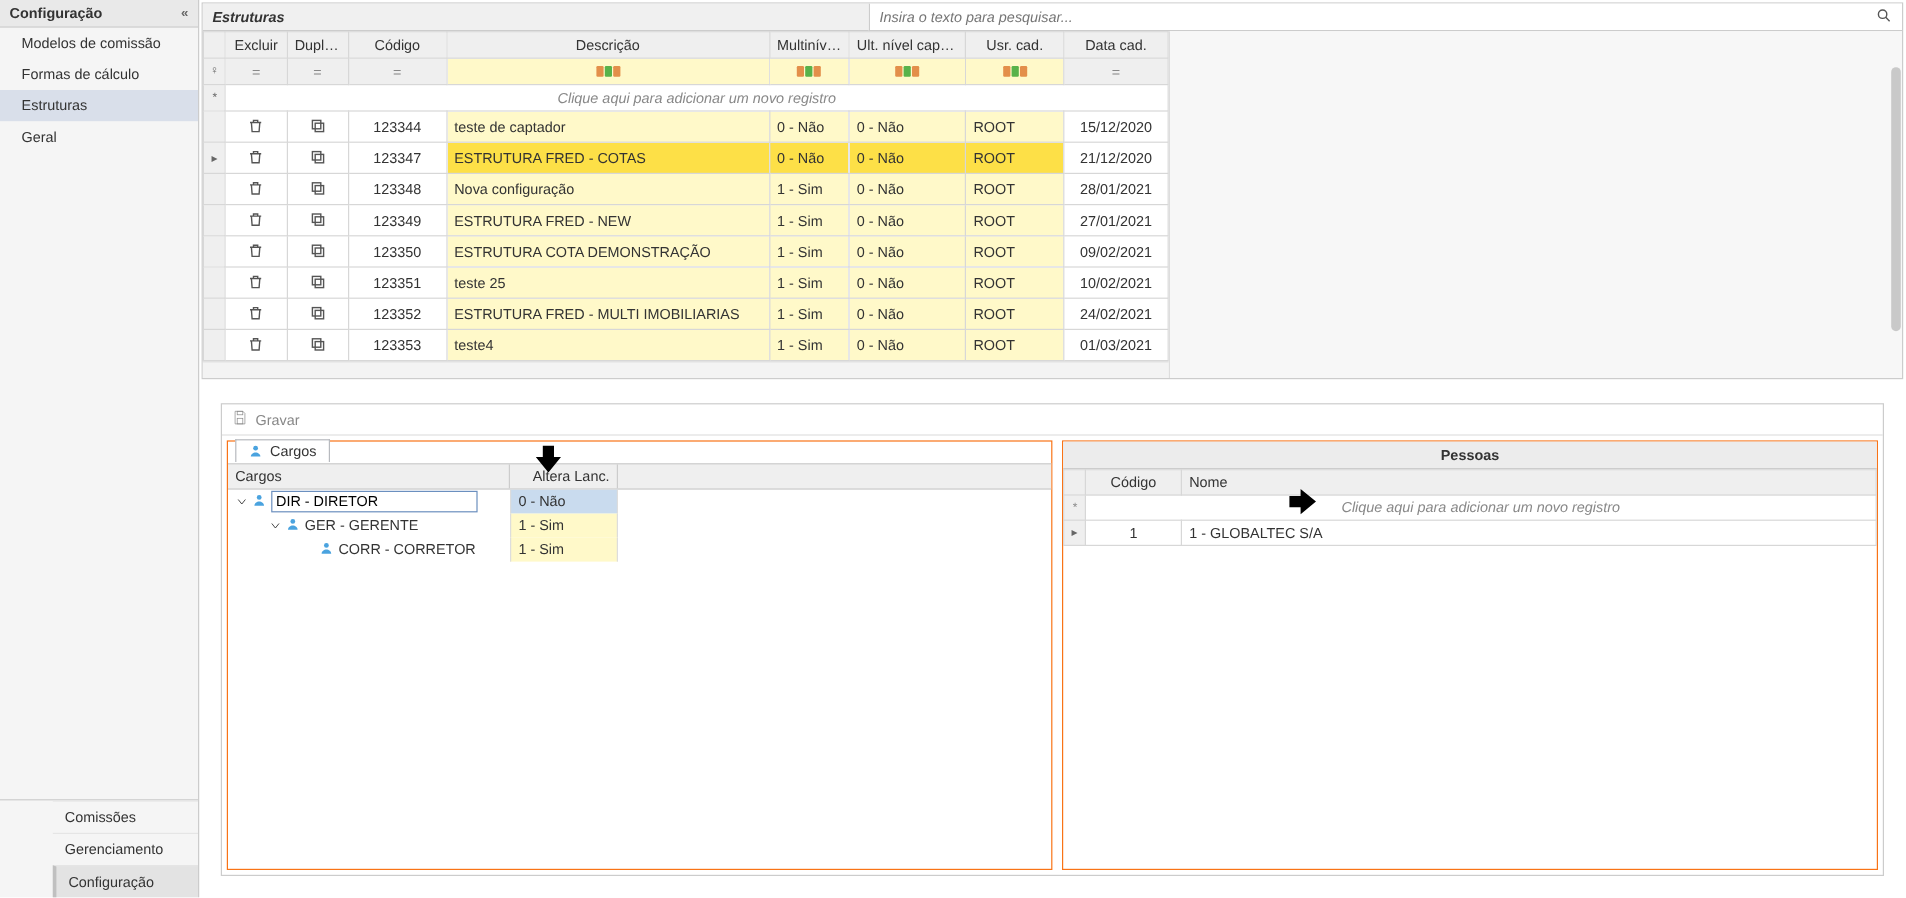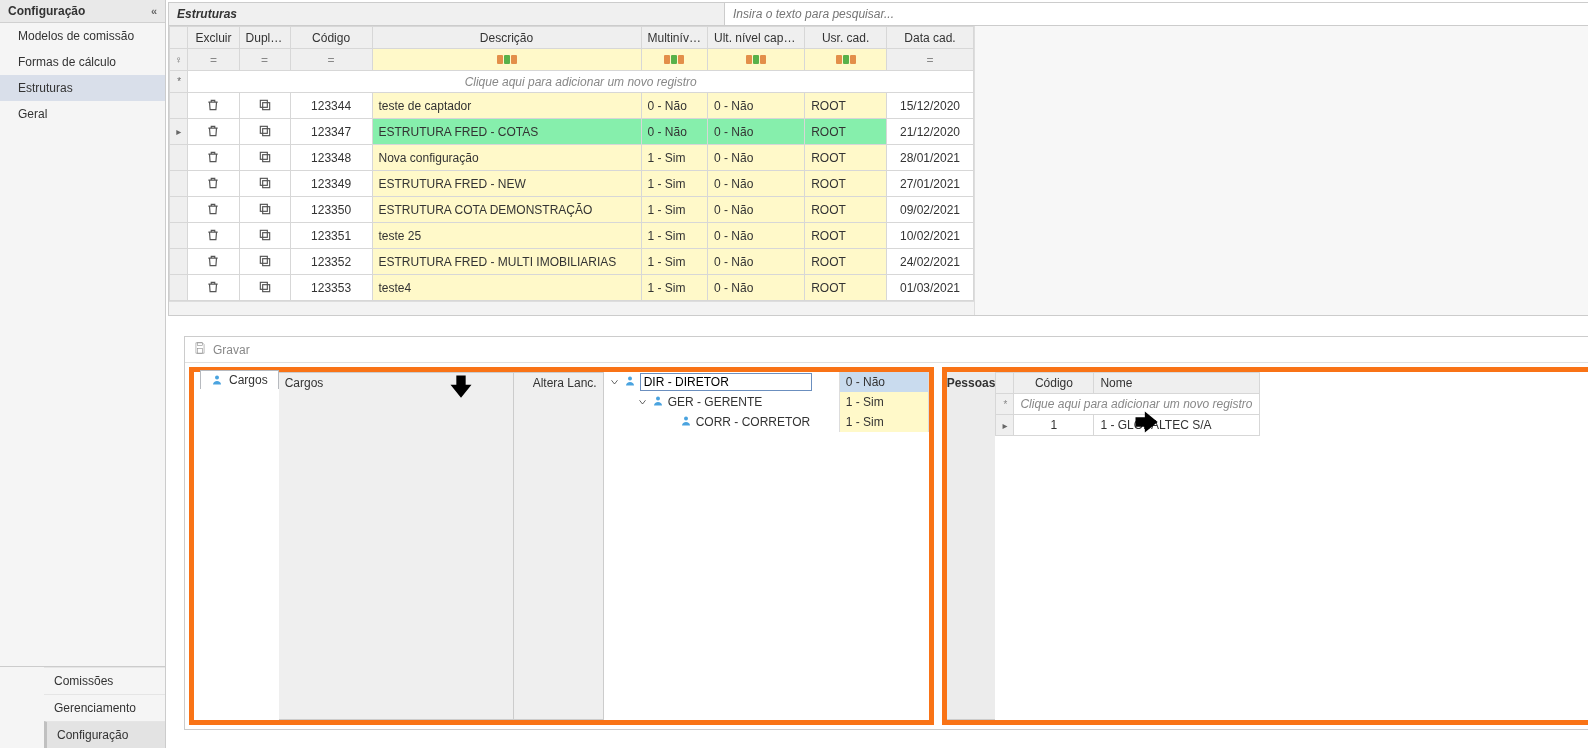--- a/index.html
+++ b/index.html
@@ -36,42 +36,42 @@
   .grid .rowhead { width:18px; background:#efefef; text-align:center; color:#666; font-size:10px; padding:0; }
   .grid .col-excluir{width:50px;text-align:center;}
   .grid .col-duplicar{width:50px;text-align:center;}
   .grid .col-codigo{width:80px;text-align:center;}
   .grid .col-desc{width:263px;}
   .grid .col-multi{width:65px;}
   .grid .col-ult{width:95px;}
   .grid .col-usr{width:80px;}
   .grid .col-data{width:85px;text-align:center;}
   .grid .hl-desc{background:#fff9c9;}
-  .grid .hl-sel{background:#86efac;}
+  .grid .hl-sel{background:#fde047;}
   .grid .filter-eq{text-align:center;color:#888;}
   .grid .filter-abc{background:#fff9c9;position:relative;}
   .abc-chip{display:inline-flex;align-items:center;gap:1px;}
   .abc-chip .sq{width:6px;height:9px;display:inline-block;border-radius:1px;}
   .abc-chip .a{background:#e38f4a;}
   .abc-chip .b{background:#58b24a;}
   .abc-chip .c{background:#e38f4a;}
   .newrow td{color:#888;font-style:italic;text-align:center;}
   .icon-btn{display:inline-flex;align-items:center;justify-content:center;width:18px;height:18px;color:#555;}
   .icon-btn svg{width:14px;height:14px;}
   .grid-scroll-side{flex:1;position:relative;border-left:1px solid #ddd;background:#f7f7f7;}
   .grid-scroll-side .thumb{position:absolute;right:1px;top:30px;width:8px;height:220px;background:#c9c9c9;border-radius:4px;}
   .ftr-strip{height:14px;background:#f3f3f3;border-top:1px solid #ddd;}
 
   
   .bottom { flex:1; display:flex; flex-direction:column; margin:18px; border:1px solid #ccc; }
   .bottom-tool { padding:4px 8px; color:#888; border-bottom:1px solid #e0e0e0; display:flex; align-items:center; gap:6px;}
   .bottom-tool svg{width:14px;height:14px;stroke:#888;fill:none;}
   .bottom-split { flex:1; display:flex; gap:8px; padding:4px; }
 
-  .cargos-panel,.pessoas-panel{border:5px solid #f97316;display:flex;flex-direction:row;position:relative;}
+  .cargos-panel,.pessoas-panel{border:1px solid #f97316;display:flex;flex-direction:column;position:relative;}
   .cargos-panel{flex:1;}
   .pessoas-panel{width:680px;}
 
   .cargos-tab{display:inline-flex;align-items:center;gap:6px;background:#fff;border:1px solid #b7babf;border-bottom:none;margin:-1px 0 0 6px;padding:2px 10px;position:relative;top:-1px;}
   .cargos-tab svg{width:12px;height:12px;fill:#4aa3df;}
   .tree-head{display:flex;border-top:1px solid #ccc;border-bottom:1px solid #ccc;background:#efefef;}
   .tree-head .th{padding:3px 6px;border-right:1px solid #ccc;}
   .tree-head .th.cargos{flex:0 0 235px;}
   .tree-head .th.alt{flex:0 0 90px;text-align:right;}
   .tree-body{flex:1;overflow:auto;}

